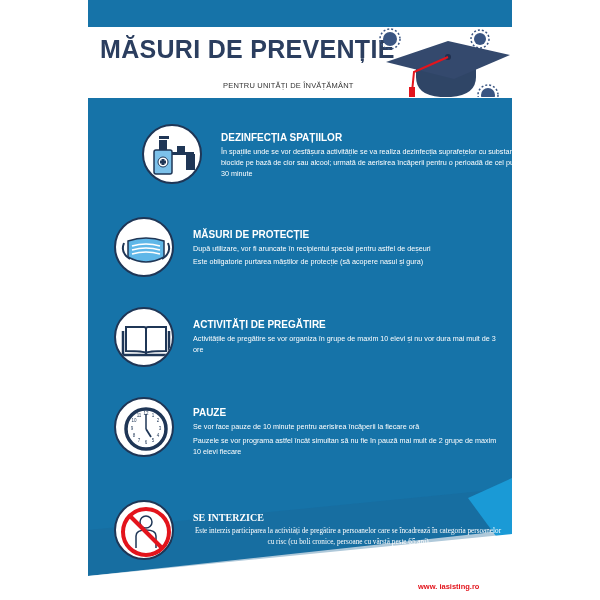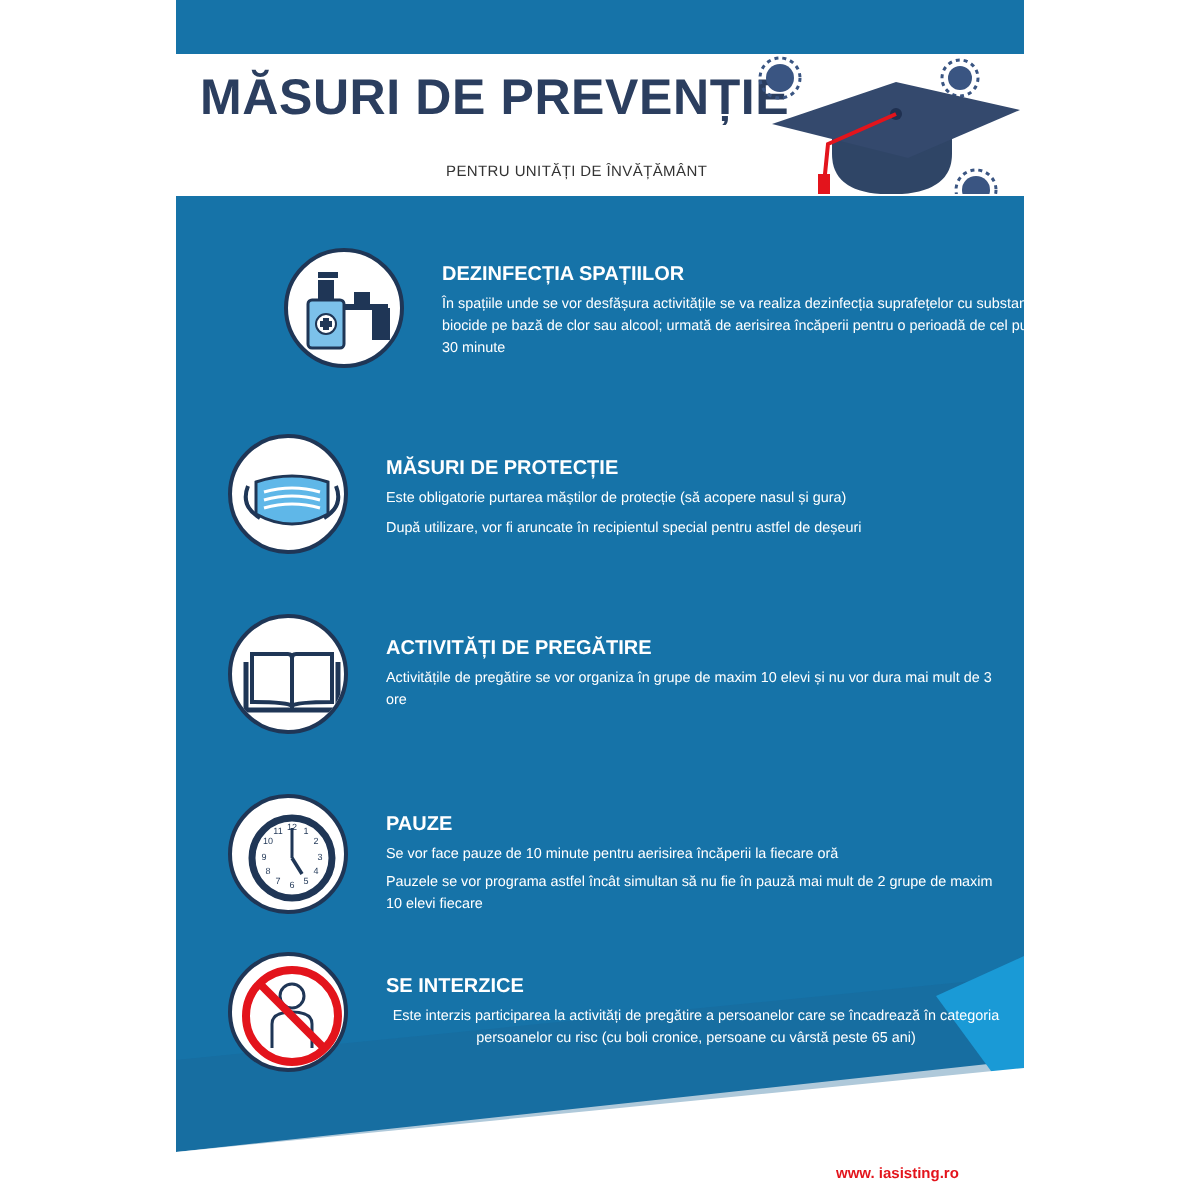--- a/index.html
+++ b/index.html
@@ -81,22 +81,22 @@
           <path d="M8 24 Q4 34 14 40" stroke="#1f3656" stroke-width="2" fill="none"></path>
           <path d="M52 24 Q56 34 46 40" stroke="#1f3656" stroke-width="2" fill="none"></path>
           <path d="M12 22 Q30 16 48 22 L48 38 Q30 48 12 38 Z" fill="#5fb7e8" stroke="#1f3656" stroke-width="1.5"></path>
           <path d="M16 27 Q30 23 44 27" stroke="#ffffff" stroke-width="1.5" fill="none"></path>
           <path d="M16 31 Q30 27 44 31" stroke="#ffffff" stroke-width="1.5" fill="none"></path>
           <path d="M16 35 Q30 31 44 35" stroke="#ffffff" stroke-width="1.5" fill="none"></path>
         </svg>
       </div>
       <div class="item-title" style="top:18px;">MĂSURI DE PROTECȚIE</div>
       <div class="item-text" style="top:32px;">
+        <p>După utilizare, vor fi aruncate în recipientul special pentru astfel de deșeuri</p>
         <p style="margin-bottom:4px;">Este obligatorie purtarea măștilor de protecție (să acopere nasul și gura)</p>
-        <p>După utilizare, vor fi aruncate în recipientul special pentru astfel de deșeuri</p>
       </div>
     </div>
 
     <div class="item" style="top:203px;">
       <div class="icon-circle">
         <svg width="60" height="60" viewBox="0 0 60 60">
           <path d="M10 18 L28 18 Q30 18 30 20 L30 44 Q28 42 10 42 Z" fill="#ffffff" stroke="#1f3656" stroke-width="2"></path>
           <path d="M50 18 L32 18 Q30 18 30 20 L30 44 Q32 42 50 42 Z" fill="#ffffff" stroke="#1f3656" stroke-width="2"></path>
           <path d="M7 22 L7 46 L53 46 L53 22" stroke="#1f3656" stroke-width="2.5" fill="none"></path>
         </svg>
@@ -129,21 +129,21 @@
           <line x1="30" y1="30" x2="35" y2="38" stroke="#1f3656" stroke-width="1.8"></line>
         </svg>
       </div>
       <div class="item-title" style="top:16px;">PAUZE</div>
       <div class="item-text" style="top:30px;">
         <p style="margin-bottom:3px;">Se vor face pauze de 10 minute pentru aerisirea încăperii la fiecare oră</p>
         <p>Pauzele se vor programa astfel încât simultan să nu fie în pauză mai mult de 2 grupe de maxim 10 elevi fiecare</p>
       </div>
     </div>
 
-    <div class="item" style="top:372px;">
+    <div class="item" style="top:396px;font-family:Liberation Serif, serif;">
       <div class="icon-circle">
         <svg width="60" height="60" viewBox="0 0 60 60">
           <circle cx="30" cy="20" r="6" fill="#ffffff" stroke="#1f3656" stroke-width="1.5"></circle>
           <path d="M20 46 L20 34 Q20 28 30 28 Q40 28 40 34 L40 46" fill="#ffffff" stroke="#1f3656" stroke-width="1.5"></path>
           <circle cx="30" cy="30" r="23" fill="none" stroke="#e3141c" stroke-width="4"></circle>
           <line x1="14" y1="14" x2="46" y2="46" stroke="#e3141c" stroke-width="4"></line>
         </svg>
       </div>
       <div class="item-title" style="top:18px;">SE INTERZICE</div>
       <div class="item-text" style="top:32px; width:310px;text-align:center;">

